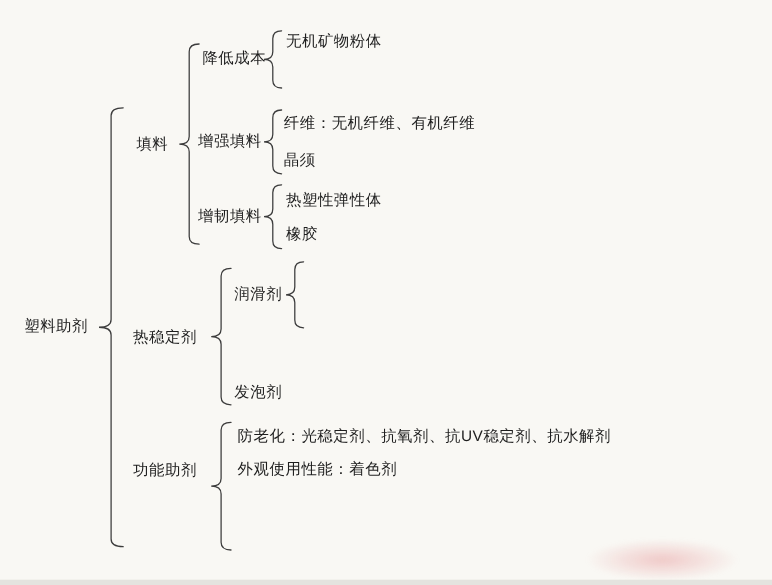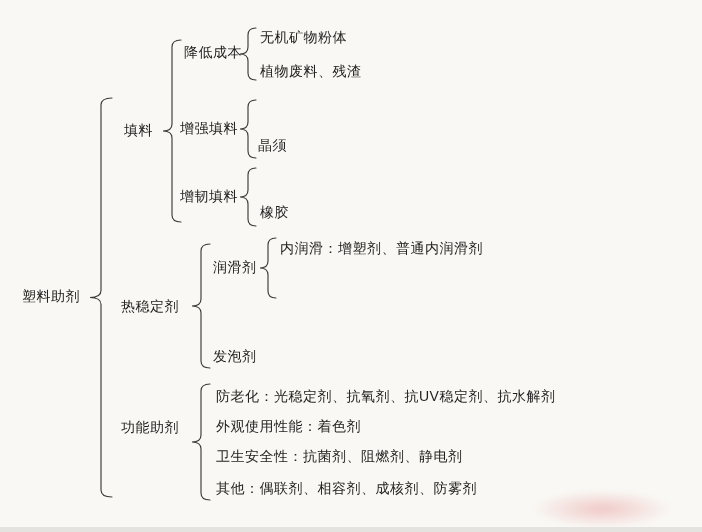--- a/index.html
+++ b/index.html
@@ -37,32 +37,30 @@
     <path d="M 210 244 Q 201 244 201 251 L 201 299 Q 201 306 192 306 Q 201 306 201 313 L 201 361 Q 201 368 210 368"></path>
     <path d="M 276 238 Q 268 238 268 245 L 268 261 Q 268 268 260 268 Q 268 268 268 275 L 268 291 Q 268 298 276 298"></path>
     <path d="M 210 384 Q 201 384 201 391 L 201 435 Q 201 442 192 442 Q 201 442 201 449 L 201 493 Q 201 500 210 500"></path>
   </svg>
 
   <div class="node" style="left:22px;top:297px">塑料助剂</div>
 
   <div class="node" style="left:124px;top:131px">填料</div>
   <div class="node" style="left:184px;top:53px">降低成本</div>
   <div class="node" style="left:260px;top:38px">无机矿物粉体</div>
-  <div class="node" style="left:260px;top:72px">植物废料、残渣</div>
   <div class="node" style="left:180px;top:129px">增强填料</div>
+  <div class="node" style="left:258px;top:112px">纤维：无机纤维、有机纤维</div>
   <div class="node" style="left:258px;top:146px">晶须</div>
   <div class="node" style="left:180px;top:197px">增韧填料</div>
+  <div class="node" style="left:260px;top:182px">热塑性弹性体</div>
   <div class="node" style="left:260px;top:213px">橡胶</div>
 
   <div class="node" style="left:121px;top:307px">热稳定剂</div>
   <div class="node" style="left:213px;top:268px">润滑剂</div>
-  <div class="node" style="left:280px;top:249px">内润滑：增塑剂、普通内润滑剂</div>
   <div class="node" style="left:213px;top:357px">发泡剂</div>
 
   <div class="node" style="left:121px;top:428px">功能助剂</div>
   <div class="node" style="left:216px;top:397px">防老化：光稳定剂、抗氧剂、抗UV稳定剂、抗水解剂</div>
   <div class="node" style="left:216px;top:427px">外观使用性能：着色剂</div>
-  <div class="node" style="left:216px;top:457px">卫生安全性：抗菌剂、阻燃剂、静电剂</div>
-  <div class="node" style="left:216px;top:489px">其他：偶联剂、相容剂、成核剂、防雾剂</div>
 
   <div class="smudge"></div>
   <div class="bottom-strip"></div>
 </div>
 
 </body></html>

